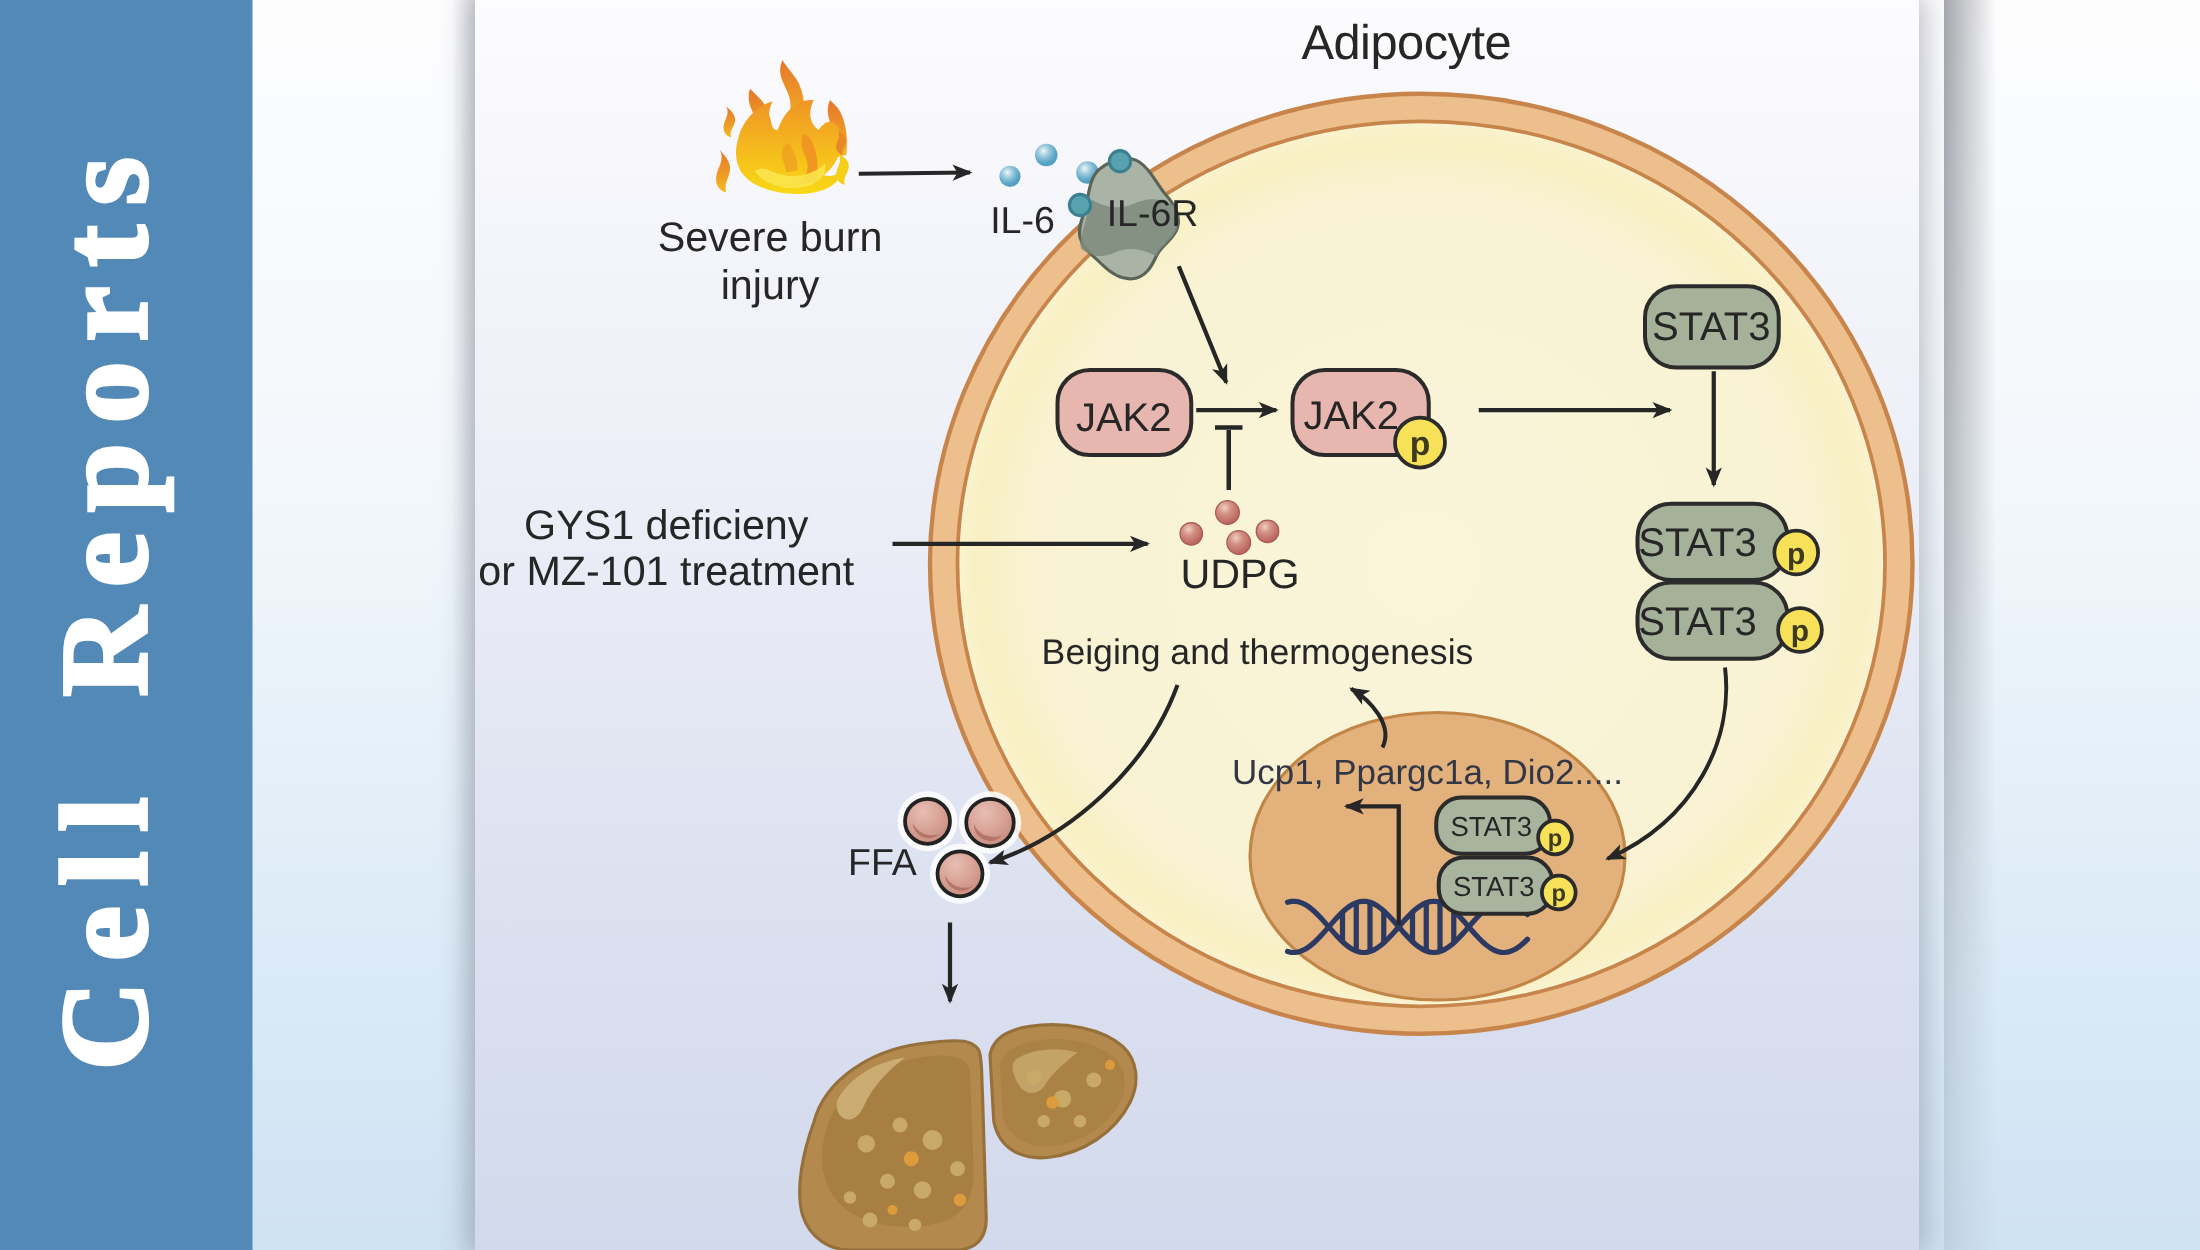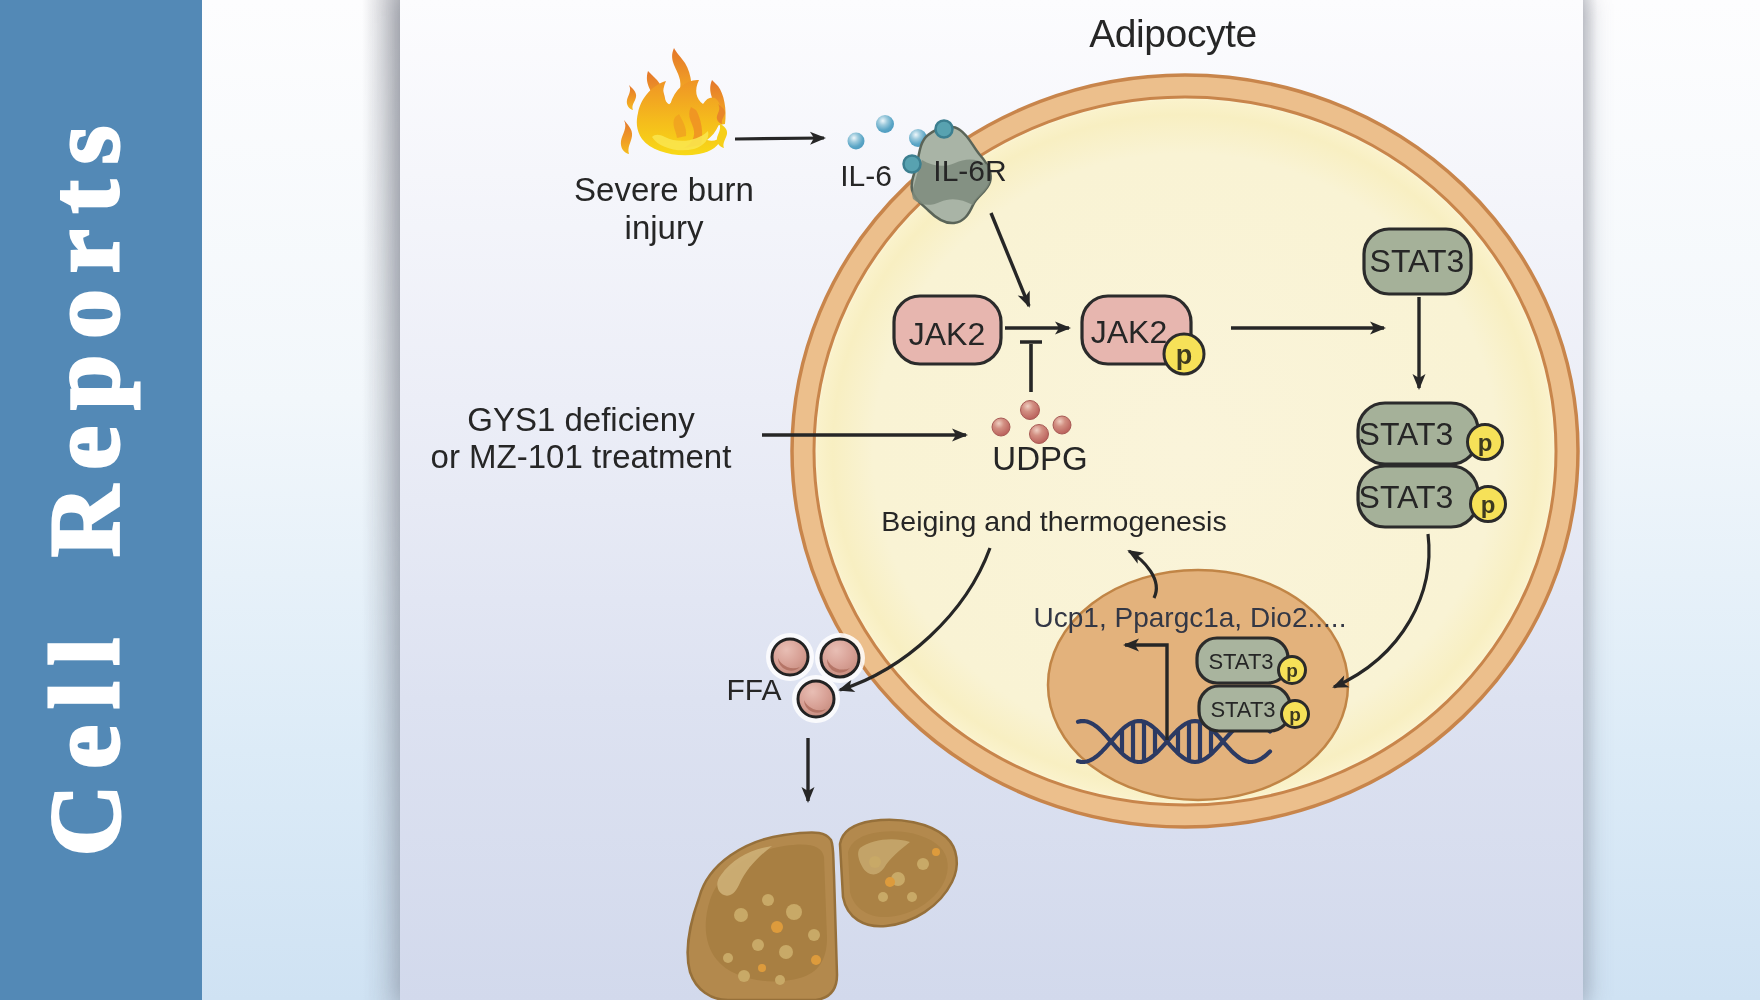--- a/index.html
+++ b/index.html
@@ -1,23 +1,23 @@
 <!DOCTYPE html>
 <html><head>
 <meta charset="utf-8">
 <style>
   html,body{margin:0;padding:0;width:1760px;height:1000px;overflow:hidden;}
   body{font-family:"Liberation Sans",sans-serif;background:linear-gradient(to bottom,#fdfdfe 0%,#f2f7fb 40%,#dcebf7 75%,#cfe2f3 100%);}
   #sidebar{position:absolute;left:0;top:0;width:202px;height:1000px;background:#5389b6;}
   #sbtext{position:absolute;left:0;top:0;width:202px;height:1000px;}
   #sbtext span{position:absolute;left:84px;top:483px;transform:translate(-50%,-50%) rotate(-90deg);white-space:nowrap;
     font-family:"Liberation Serif",serif;font-weight:bold;color:#fff;-webkit-text-stroke:3px #fff;letter-spacing:16px;font-size:99px;word-spacing:24px;}
-  #figure{position:absolute;left:400px;top:0;width:1155px;height:1000px;
+  #figure{position:absolute;left:380px;top:0;width:1155px;height:1000px;
     background:linear-gradient(to bottom,#fcfcfe 0%,#eceef7 40%,#dde2f1 70%,#d2d9ec 100%);
-    box-shadow:0 0 22px 4px rgba(108,114,130,.45);padding-left:28px;}
+    box-shadow:0 0 22px 4px rgba(108,114,130,.45);}
   #rshadow{position:absolute;left:1555px;top:0;width:42px;height:1000px;
     background:linear-gradient(to right,rgba(84,88,99,.52),rgba(84,88,99,0));
     -webkit-mask-image:linear-gradient(to bottom,#000 0%,rgba(0,0,0,.75) 45%,rgba(0,0,0,.35) 80%,rgba(0,0,0,.22) 100%);}
   #lshadow{position:absolute;left:362px;top:0;width:38px;height:1000px;
     background:linear-gradient(to left,rgba(84,88,99,.38),rgba(84,88,99,0));
     -webkit-mask-image:linear-gradient(to bottom,#000 0%,rgba(0,0,0,.7) 50%,rgba(0,0,0,.3) 100%);}
 </style>
 </head>
 <body>
 <div id="sidebar"></div>

